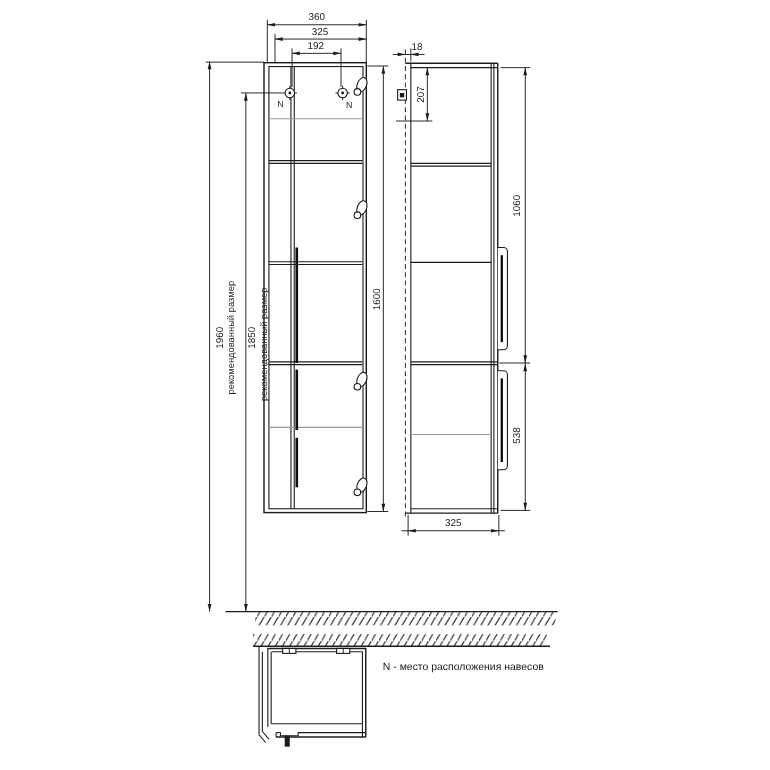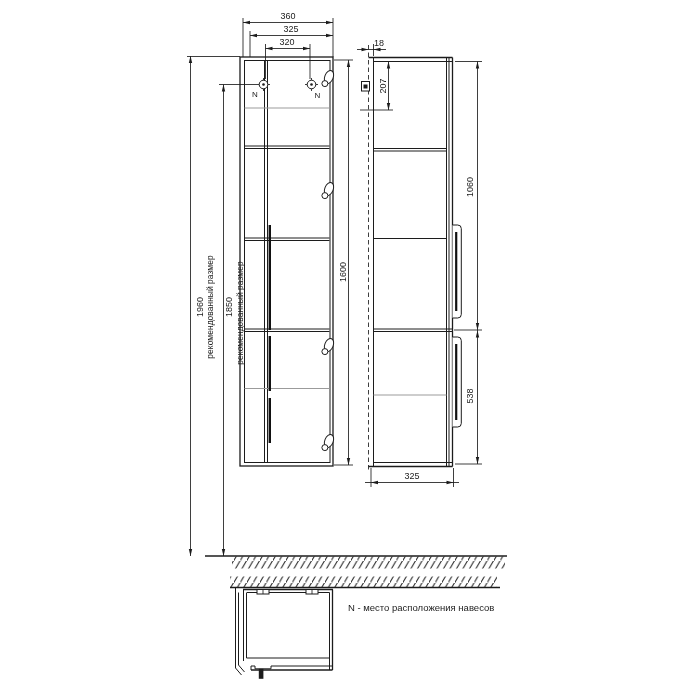--- a/index.html
+++ b/index.html
@@ -197,21 +197,21 @@
     <path class="arr" d="M477.5,330 L475.8,323 L479.2,323 Z"></path>
     <path class="arr" d="M477.5,330.5 L475.8,337.5 L479.2,337.5 Z"></path>
     <path class="arr" d="M477.5,464 L475.8,457 L479.2,457 Z"></path>
     <path class="arr" d="M371,482.5 L378,480.8 L378,484.2 Z"></path>
     <path class="arr" d="M453.5,482.5 L446.5,480.8 L446.5,484.2 Z"></path>
   </g>
 </svg>
 
 <div class="htext" style="left:288px;top:16px">360</div>
 <div class="htext" style="left:291px;top:29px">325</div>
-<div class="htext" style="left:287px;top:42px">320</div>
+<div class="htext" style="left:287px;top:42px">192</div>
 <div class="htext" style="left:379px;top:43px">18</div>
 <div class="vtext" style="left:383px;top:85.5px">207</div>
 <div class="vtext" style="left:199.5px;top:307px">1960</div>
 <div class="vtext small" style="left:209.5px;top:307px">рекомендованный размер</div>
 <div class="vtext" style="left:229px;top:307px">1850</div>
 <div class="vtext small" style="left:239.5px;top:313px">рекомендованный размер</div>
 <div class="vtext" style="left:342.5px;top:272px">1600</div>
 <div class="vtext" style="left:470px;top:187px">1060</div>
 <div class="vtext" style="left:469.5px;top:396px">538</div>
 <div class="htext" style="left:412px;top:476px">325</div>

